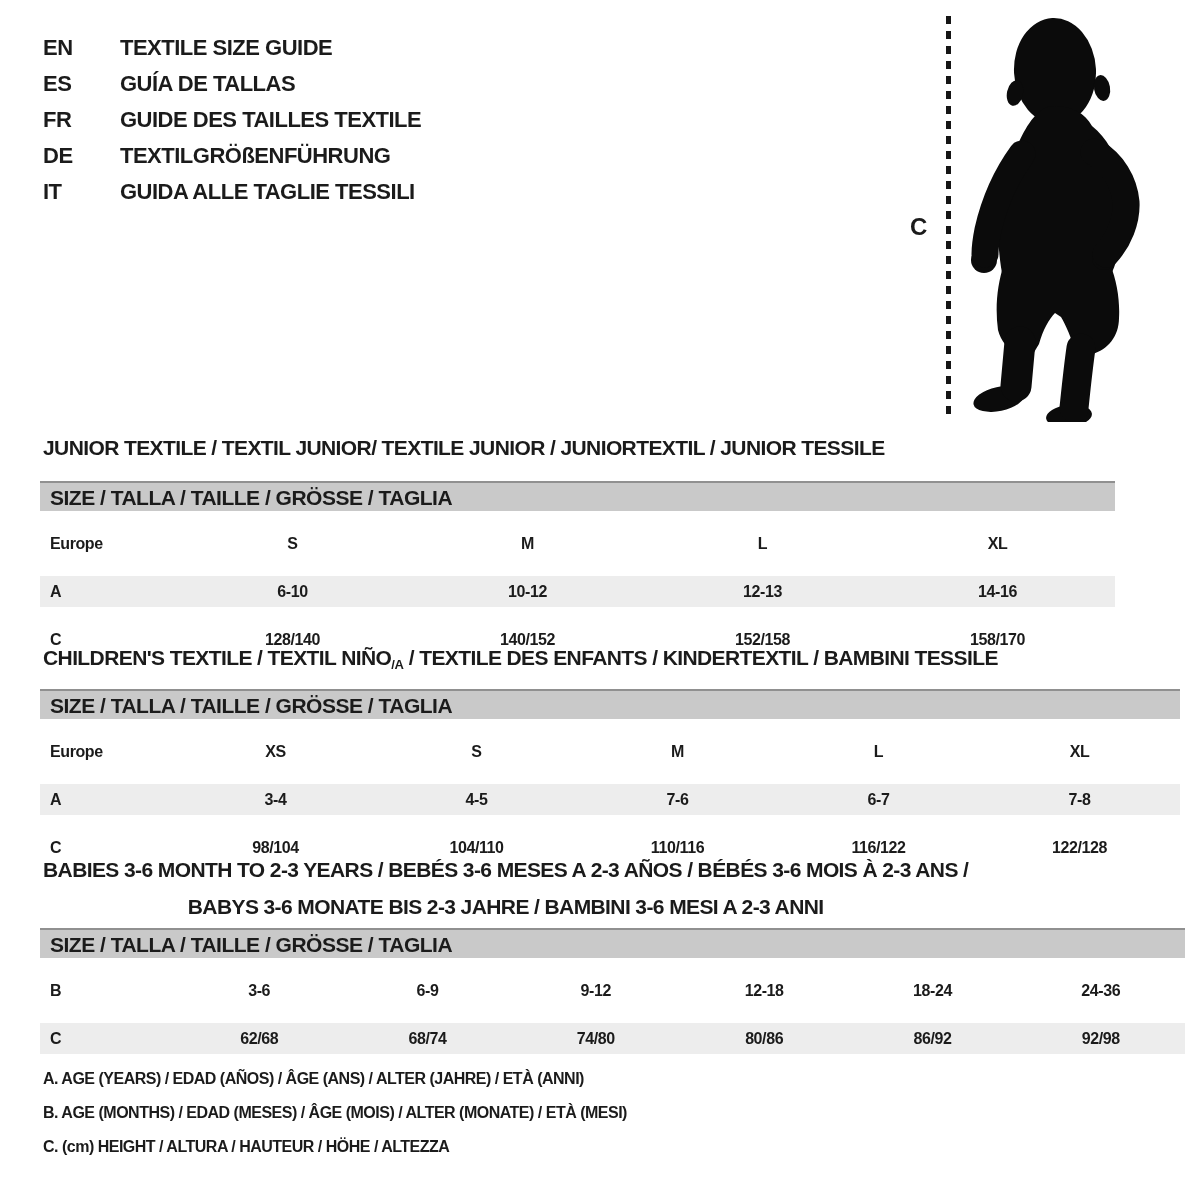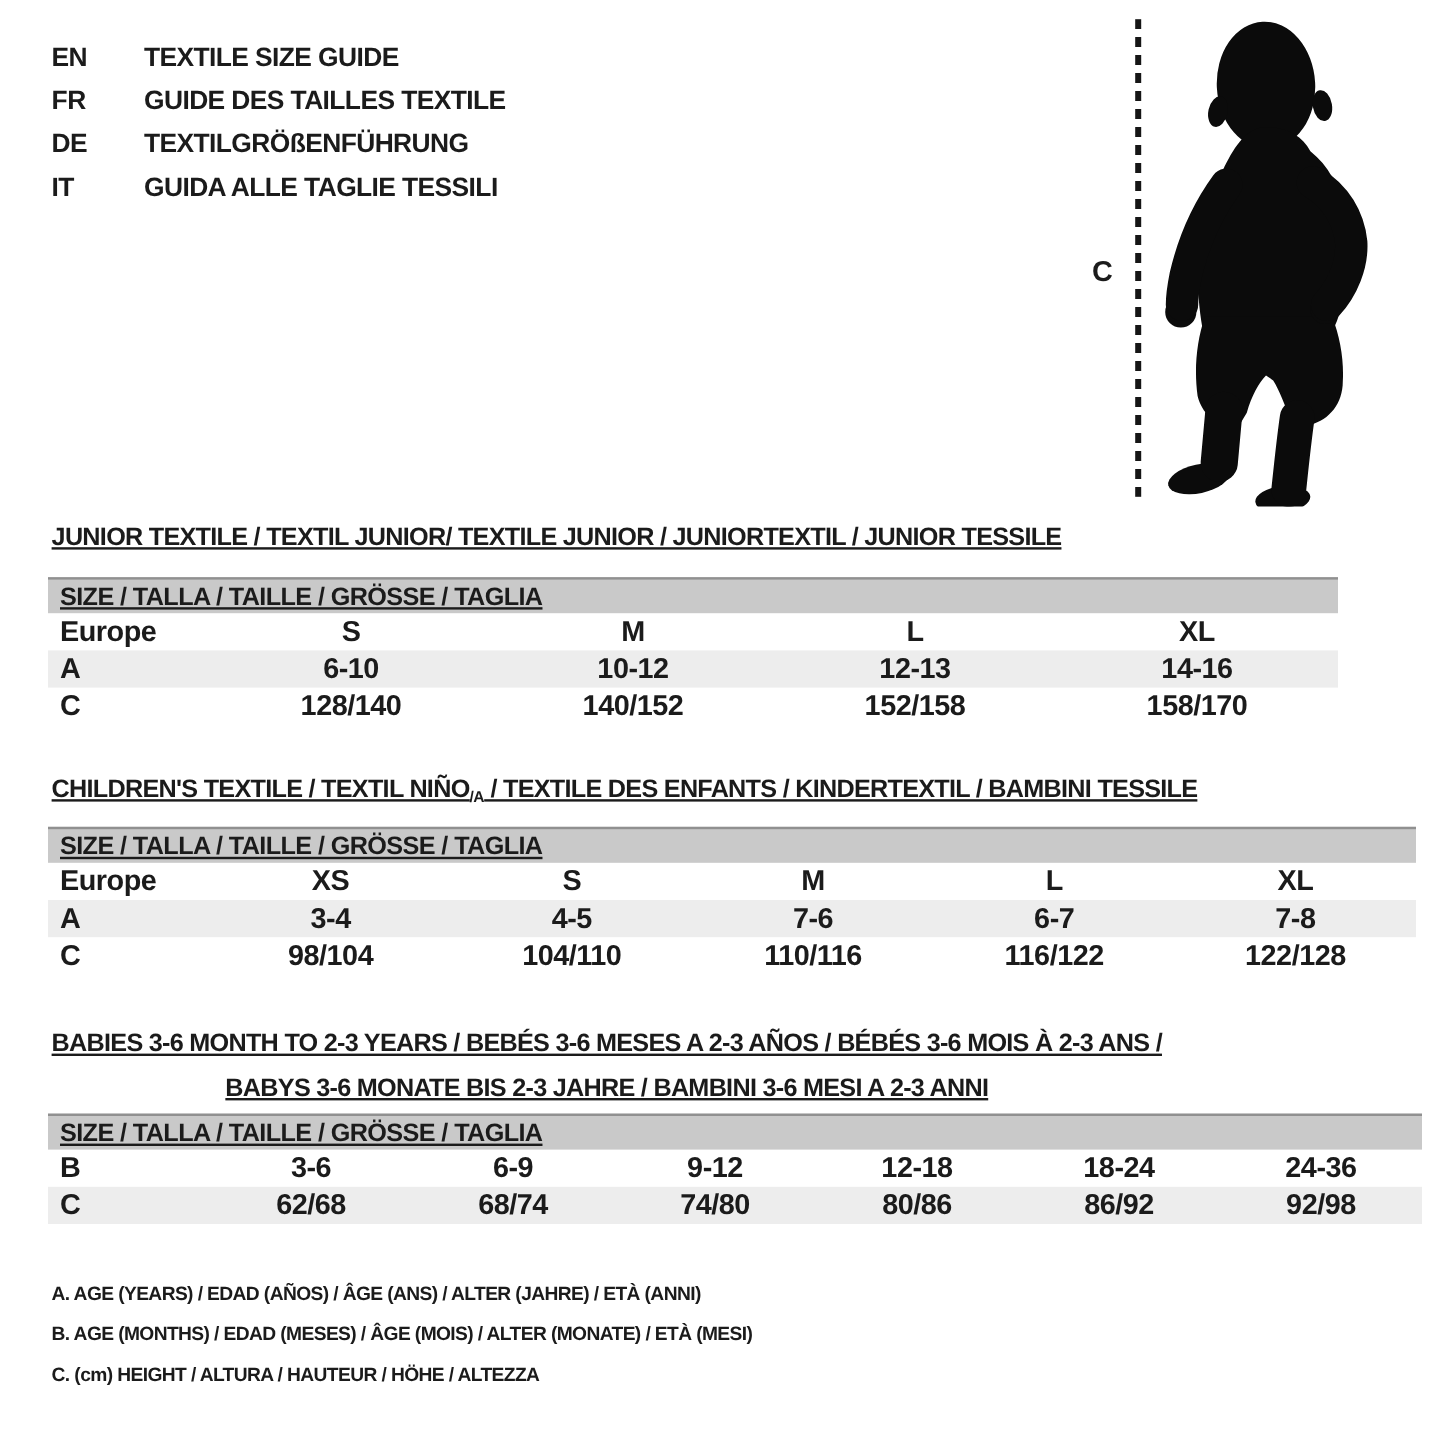--- a/index.html
+++ b/index.html
@@ -13,47 +13,50 @@
   .lang-row{display:flex;line-height:36px;font-size:22px;letter-spacing:-0.5px;white-space:nowrap;}
   .lang-code{width:77px;}
   
   .measure-line{
     position:absolute;left:946px;top:16px;width:5px;height:398px;
     background:repeating-linear-gradient(to bottom,#151515 0 8px,transparent 8px 15px);
   }
   .measure-c{position:absolute;left:910px;top:213px;font-size:24px;}
   .silhouette{position:absolute;left:958px;top:14px;}
   
-  .sec-title{position:absolute;left:43px;font-size:21px;letter-spacing:-0.6px;white-space:nowrap;text-decoration:underline;}
+  .sec-title{position:absolute;left:43px;font-size:21px;letter-spacing:-0.6px;white-space:nowrap;}
   .sec-title .subs{font-size:13px;vertical-align:-4px;letter-spacing:-0.4px;}
   .babies-title{line-height:37px;text-align:center;}
   .tbl{position:absolute;left:40px;}
   .band{
     height:30px;line-height:29px;font-size:21px;letter-spacing:-0.5px;
     background:#c9c9c9;border-top:2px solid #909090;box-sizing:border-box;
     padding-left:10px;
-    text-decoration:underline;
   }
-  .trow{display:flex;height:31px;line-height:31px;font-size:24px;letter-spacing:-0.4px;}
+  .trow{display:flex;height:31px;line-height:31px;font-size:16px;letter-spacing:-0.4px;margin-top:17px;}
   .trow.shaded{background:#ededed;}
   .tlabel{width:135px;padding-left:10px;box-sizing:border-box;text-align:left;}
   .tcell{flex:1;text-align:center;}
   
   .footnotes{position:absolute;left:43px;top:1062px;}
   .fnote{line-height:34px;font-size:16px;letter-spacing:-0.5px;white-space:nowrap;}
 </style>
 </head>
 <body>
 
 <div class="canvas">
 
   <div class="lang-block">
     <div class="lang-row">
       <span class="lang-code">EN</span>
       <span class="lang-title">TEXTILE SIZE GUIDE</span>
+    </div>
+    <div class="lang-row">
+      <span class="lang-code">ES</span>
+      <span class="lang-title">GUÍA DE TALLAS</span>
     </div>
     <div class="lang-row">
       <span class="lang-code">FR</span>
       <span class="lang-title">GUIDE DES TAILLES TEXTILE</span>
     </div>
     <div class="lang-row">
       <span class="lang-code">DE</span>
       <span class="lang-title">TEXTILGRÖßENFÜHRUNG</span>
     </div>
     <div class="lang-row">

